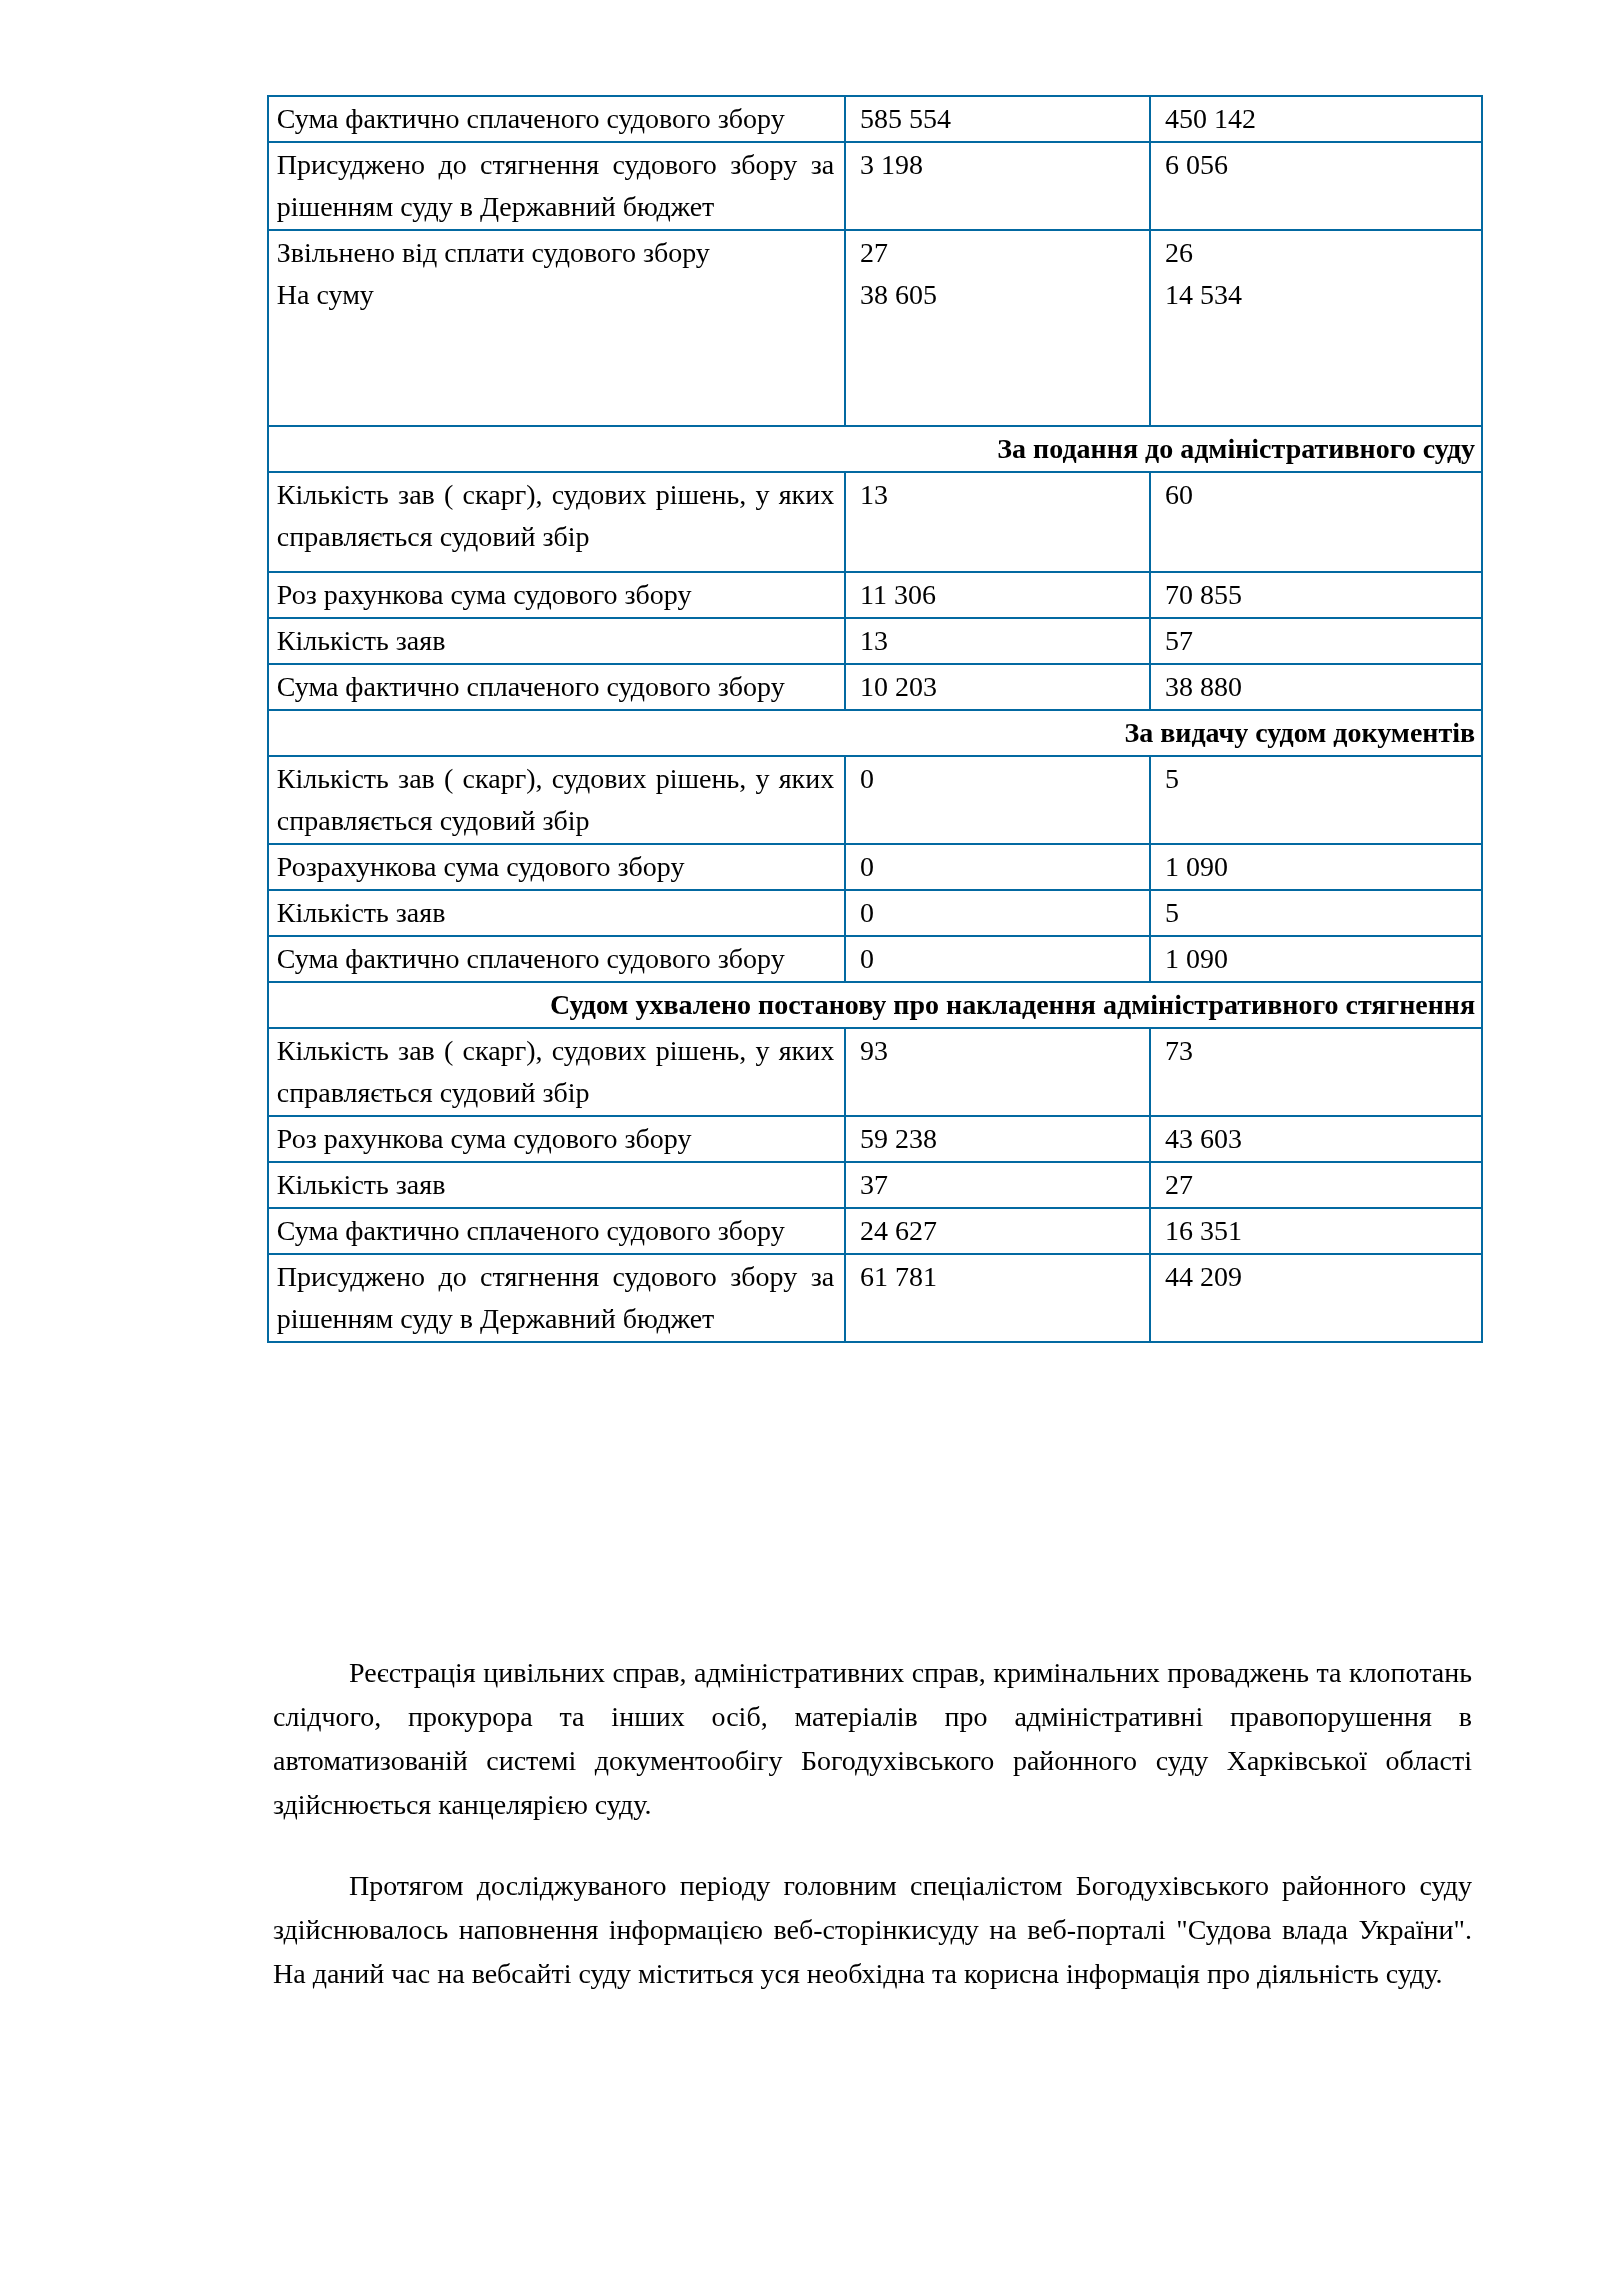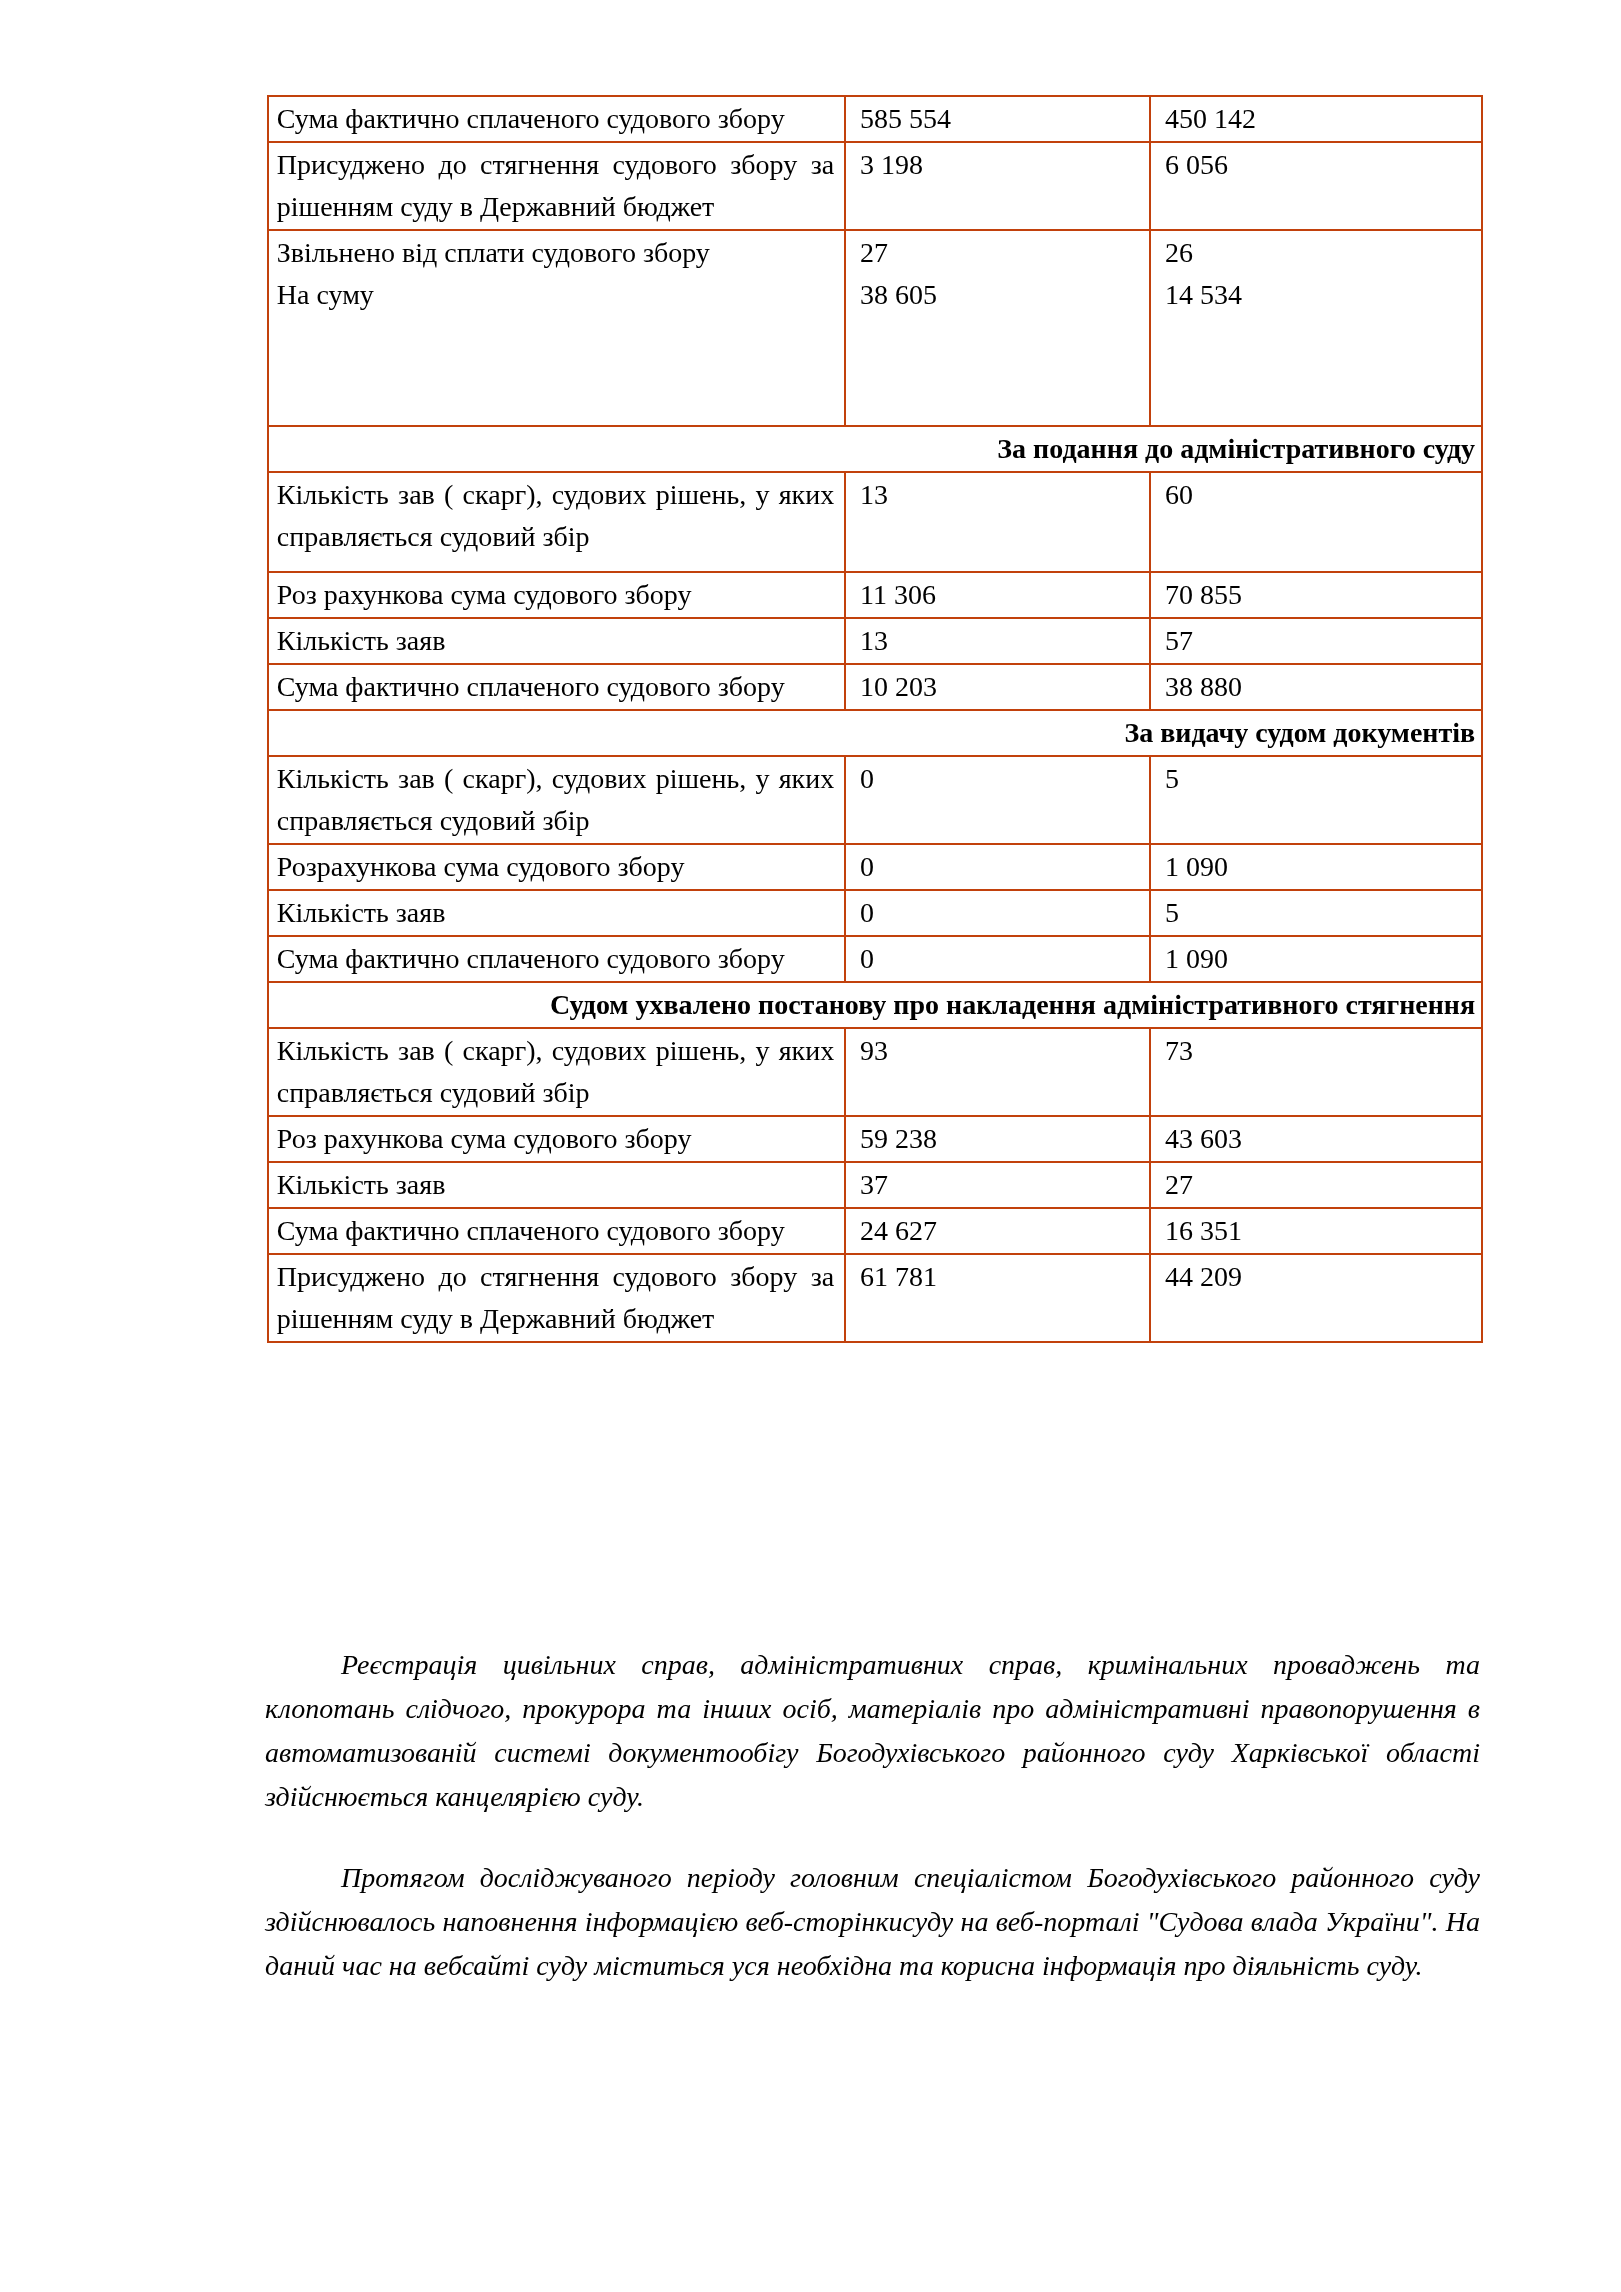--- a/index.html
+++ b/index.html
@@ -21,21 +21,21 @@
     top: 95px;
     left: 267px;
     width: 1214px;
     border-collapse: collapse;
     table-layout: fixed;
     font-size: 28px;
     line-height: 42px;
     color: #000000;
   }
   table.doc-table, table.doc-table td {
-    border: 2px solid #c2410c;
+    border: 2px solid #0369a1;
   }
   table.doc-table {
     border-width: 2.9px;
   }
   td.label {
     text-align: justify;
     vertical-align: top;
     padding: 1px 9.8px 1px 7.8px;
   }
   td.num {
@@ -54,23 +54,22 @@
   .paragraphs {
     position: absolute;
     top: 1643px;
     left: 265px;
     width: 1215px;
     font-size: 28px;
     line-height: 44px;
     text-align: justify;
   }
   .para {
-    margin: 0;
+    margin: 8px;
     text-indent: 76px;
-    font-style: italic;
   }
   .para + .para {
     margin-top: 37px;
   }
 </style>
 </head>
 <body>
 
 <div class="page">
 

